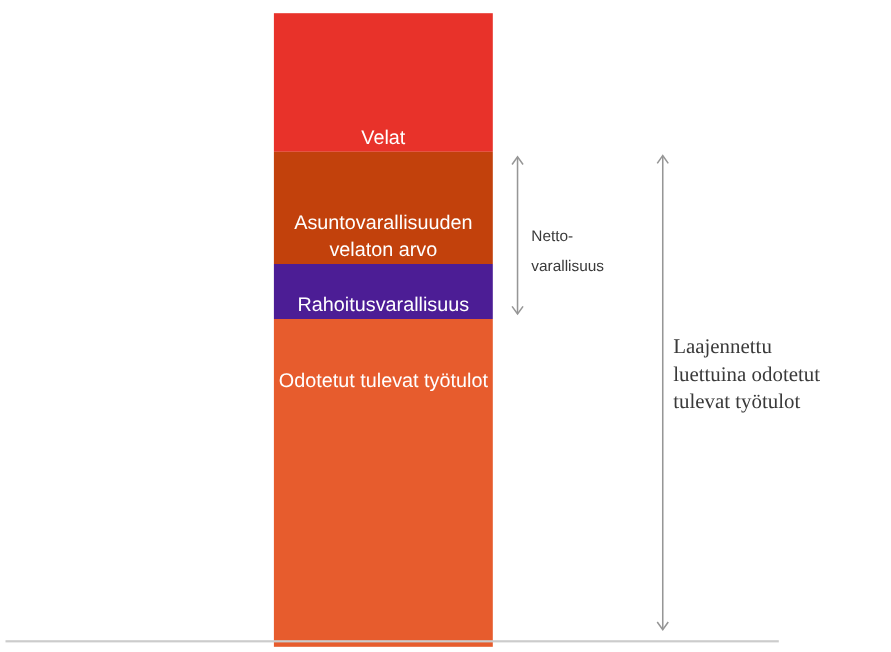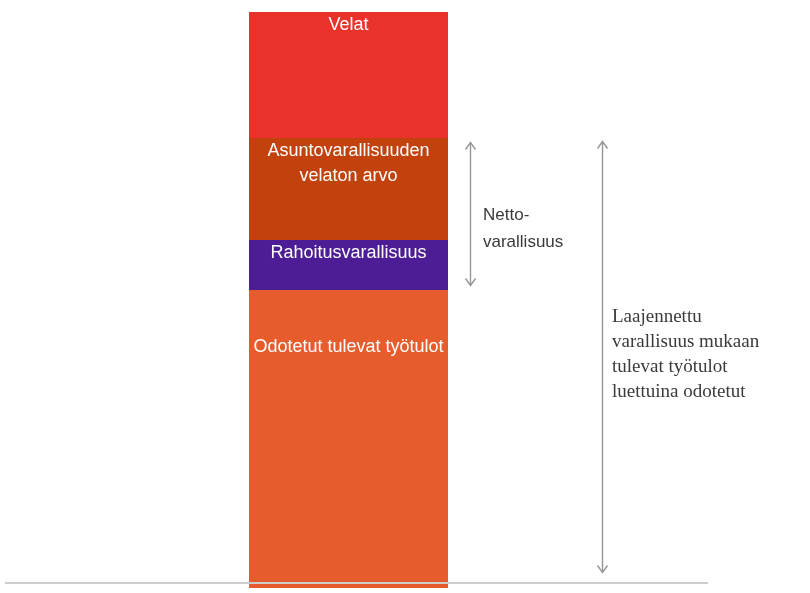--- a/index.html
+++ b/index.html
@@ -1,26 +1,26 @@
 <!DOCTYPE html>
 <html><head>
 <meta charset="utf-8">
 <style>
   html,body { margin:0; padding:0; background:#ffffff; }
   .figure {
     position:relative; width:810px; height:593px; background:#ffffff;
     font-family:"Liberation Sans", sans-serif; overflow:hidden;
   }
   .bar { position:absolute; left:249px; top:12px; width:199px; }
-  .seg { width:100%; display:flex; align-items:flex-start; justify-content:center; box-sizing:border-box; }
+  .seg { width:100%; display:flex; align-items:flex-end; justify-content:center; box-sizing:border-box; }
   .seg-label { color:#ffffff; font-size:18px; line-height:25px; text-align:center; }
   .seg-expected { align-items:flex-start; }
   .seg-expected .seg-label { padding-top:44px; }
   .ann { position:absolute; color:#3a3a3a; }
-  .ann-netto { left:483px; top:201px; font-size:17px; line-height:27px; }
+  .ann-netto { left:483px; top:201px; font-size:14px; line-height:27px; }
   .ann-ext   { left:612px; top:303px; font-size:19px; line-height:25px;font-family:Liberation Serif, serif; }
   .ann div { white-space:nowrap; }
   .arrow { position:absolute; }
   .arrow-netto { left:462px; top:140px; }
   .arrow-ext   { left:594px; top:139px; }
   .baseline { position:absolute; left:5px; top:582px; width:703px; height:2px; background:#cccccc; }
 </style>
 </head>
 <body>
 
@@ -53,20 +53,19 @@
   </div>
 
   <svg class="arrow arrow-ext" width="17" height="436" viewBox="0 0 17 436">
     <line x1="8.5" y1="3" x2="8.5" y2="433" stroke="#969696" stroke-width="1.4"></line>
     <polyline points="3.5,9.5 8.5,2.5 13.5,9.5" fill="none" stroke="#969696" stroke-width="1.4"></polyline>
     <polyline points="3.5,426.5 8.5,433.5 13.5,426.5" fill="none" stroke="#969696" stroke-width="1.4"></polyline>
   </svg>
 
   <div class="ann ann-ext">
     <div>Laajennettu</div>
-    <div>varallisuus mukaan</div>
+    <div>luettuina odotetut</div>
     <div>tulevat työtulot</div>
-    <div>luettuina odotetut</div>
   </div>
 
   <div class="baseline"></div>
 
 </div>
 
 </body></html>

